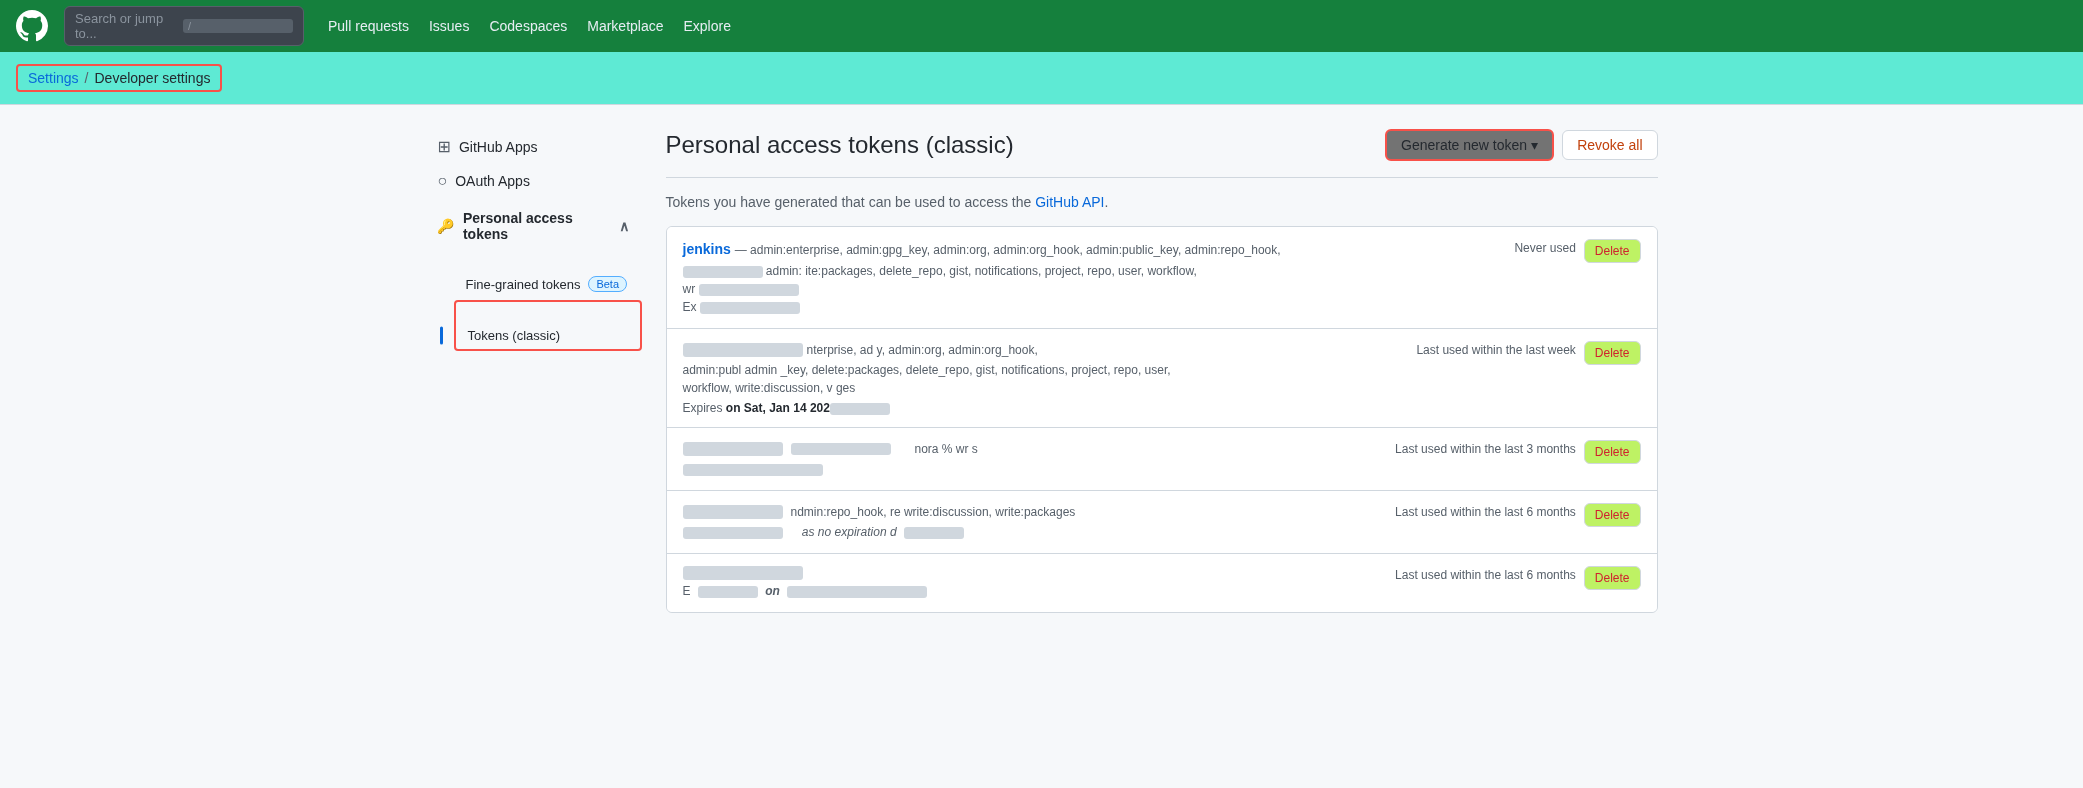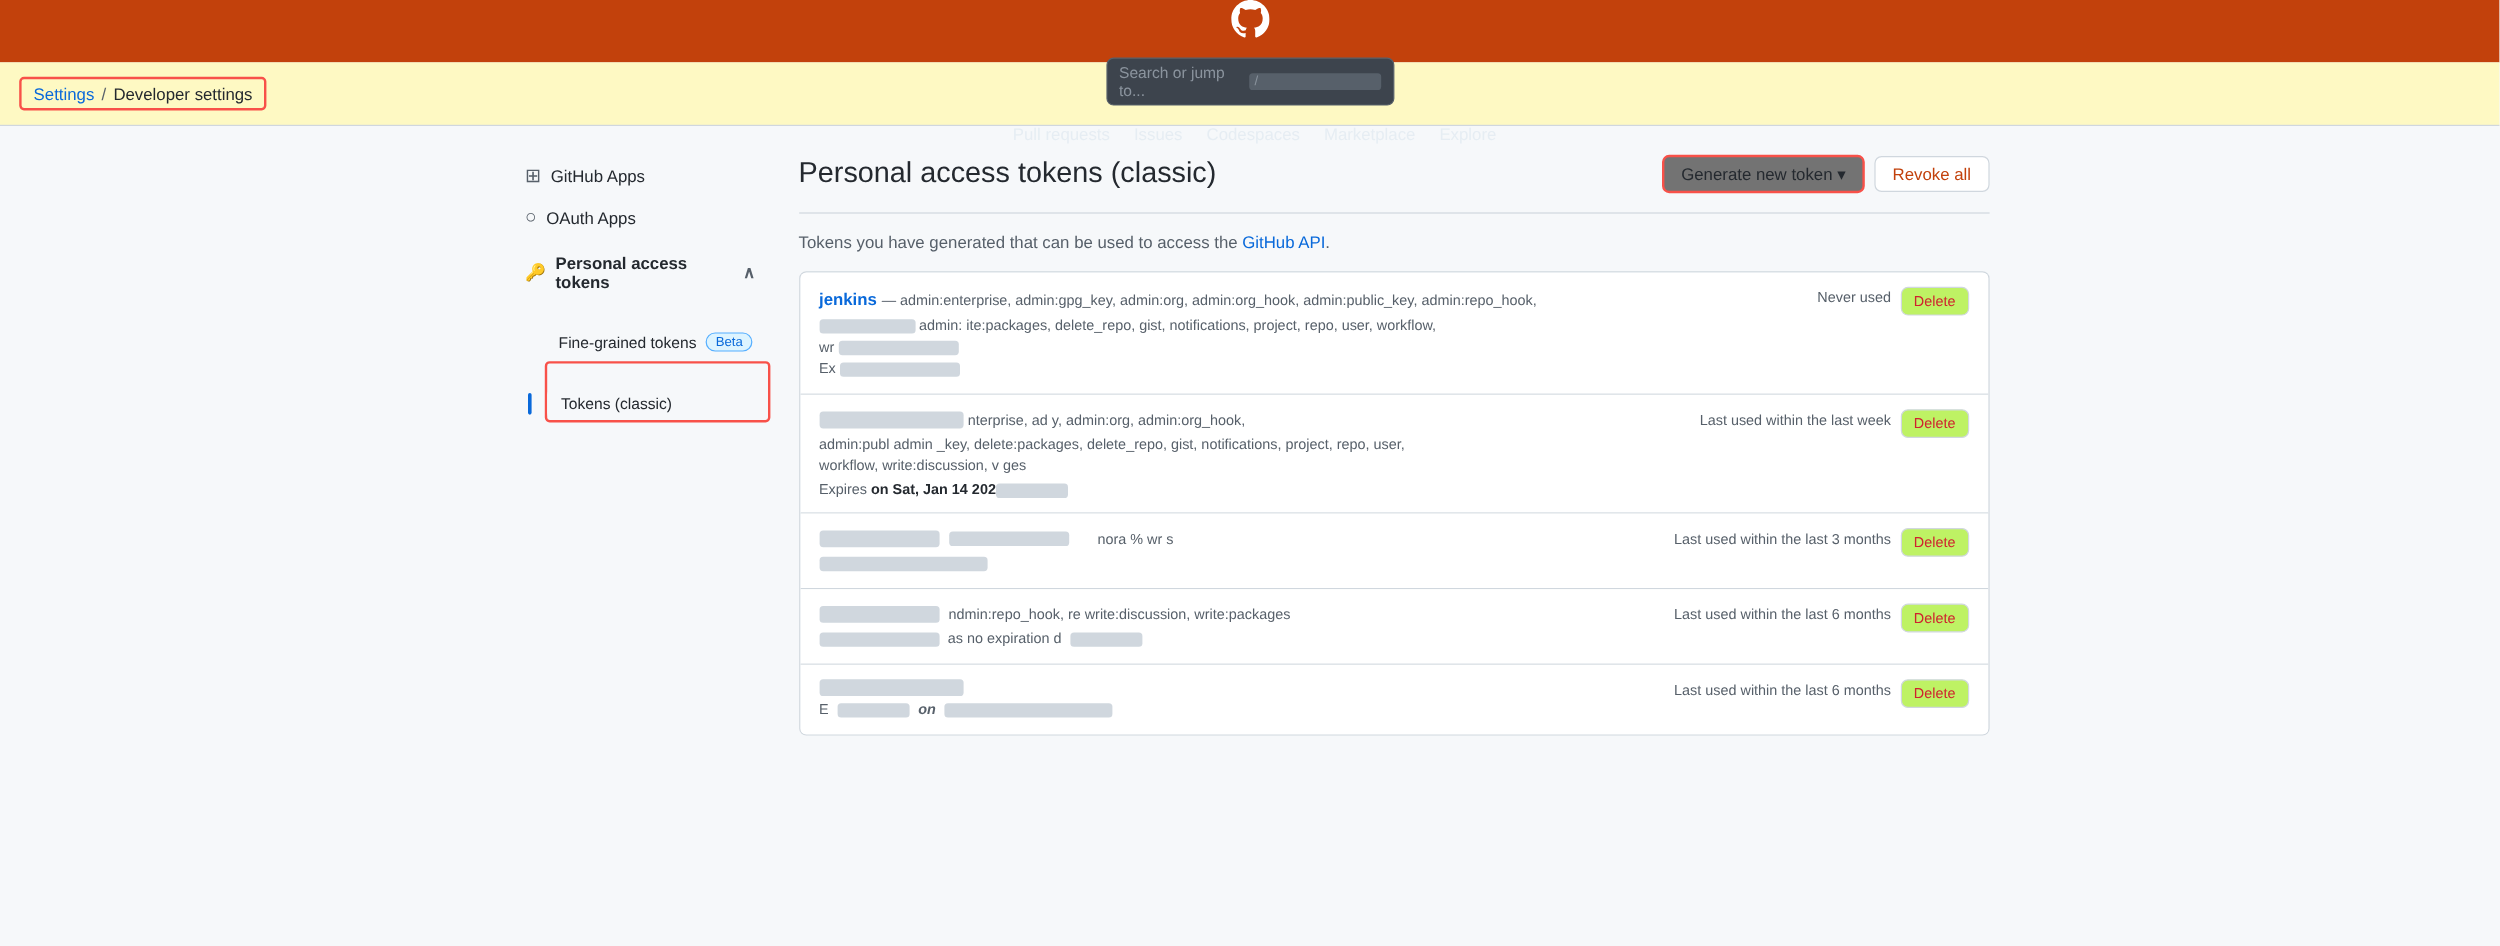--- a/index.html
+++ b/index.html
@@ -1,26 +1,25 @@
 <!DOCTYPE html>
 <html><head>
   <meta charset="utf-8">
   <style>
     * { box-sizing: border-box; margin: 0; padding: 0; }
     body { font-family: -apple-system, BlinkMacSystemFont, "Segoe UI", Helvetica, Arial, sans-serif; font-size: 14px; background: #f6f8fa; color: #24292f; }
 
     
     .topnav {
-      background: #c2410c;
+      background: #15803d;
       display: flex;
       align-items: center;
       padding: 0 16px;
       height: 52px;
       gap: 16px;
-      flex-direction: column;
     }
     .topnav-logo {
       color: white;
       font-size: 24px;
       display: flex;
       align-items: center;
     }
     .topnav-search {
       background: #3d444d;
       border: 1px solid #57606a;
@@ -49,21 +48,21 @@
     }
     .topnav-links a {
       color: #e6edf3;
       text-decoration: none;
       font-size: 14px;
       font-weight: 500;
     }
 
     
     .breadcrumb-bar {
-      background: #fef9c3;
+      background: #5eead4;
       border-bottom: 1px solid #d0d7de;
       padding: 12px 16px;
       display: flex;
       align-items: flex-start;
     }
     .breadcrumb-container {
       border: 2px solid #f85149;
       border-radius: 4px;
       padding: 4px 10px;
       display: flex;
@@ -475,21 +474,21 @@
 
       <div class="token-item">
         <div class="token-row">
           <div class="token-info">
             <div class="token-name-line">
               <span class="blurred blurred-md" style="height:14px;"></span>
               <span style="font-size:12px;color:#57606a;margin-left:4px;">ndmin:repo_hook, re   write:discussion, write:packages</span>
             </div>
             <div class="token-scopes">
               <span class="blurred blurred-md"></span>
-              <span style="margin-left:4px;">as no expiration d</span>
+              <span style="margin-left:16px;font-style:italic;">as no expiration d</span>
               <span class="blurred blurred-sm" style="margin-left:4px;"></span>
             </div>
           </div>
           <div class="token-actions">
             <span class="token-status">Last used within the last 6 months</span>
             <button class="btn-delete">Delete</button>
           </div>
         </div>
       </div>
 

